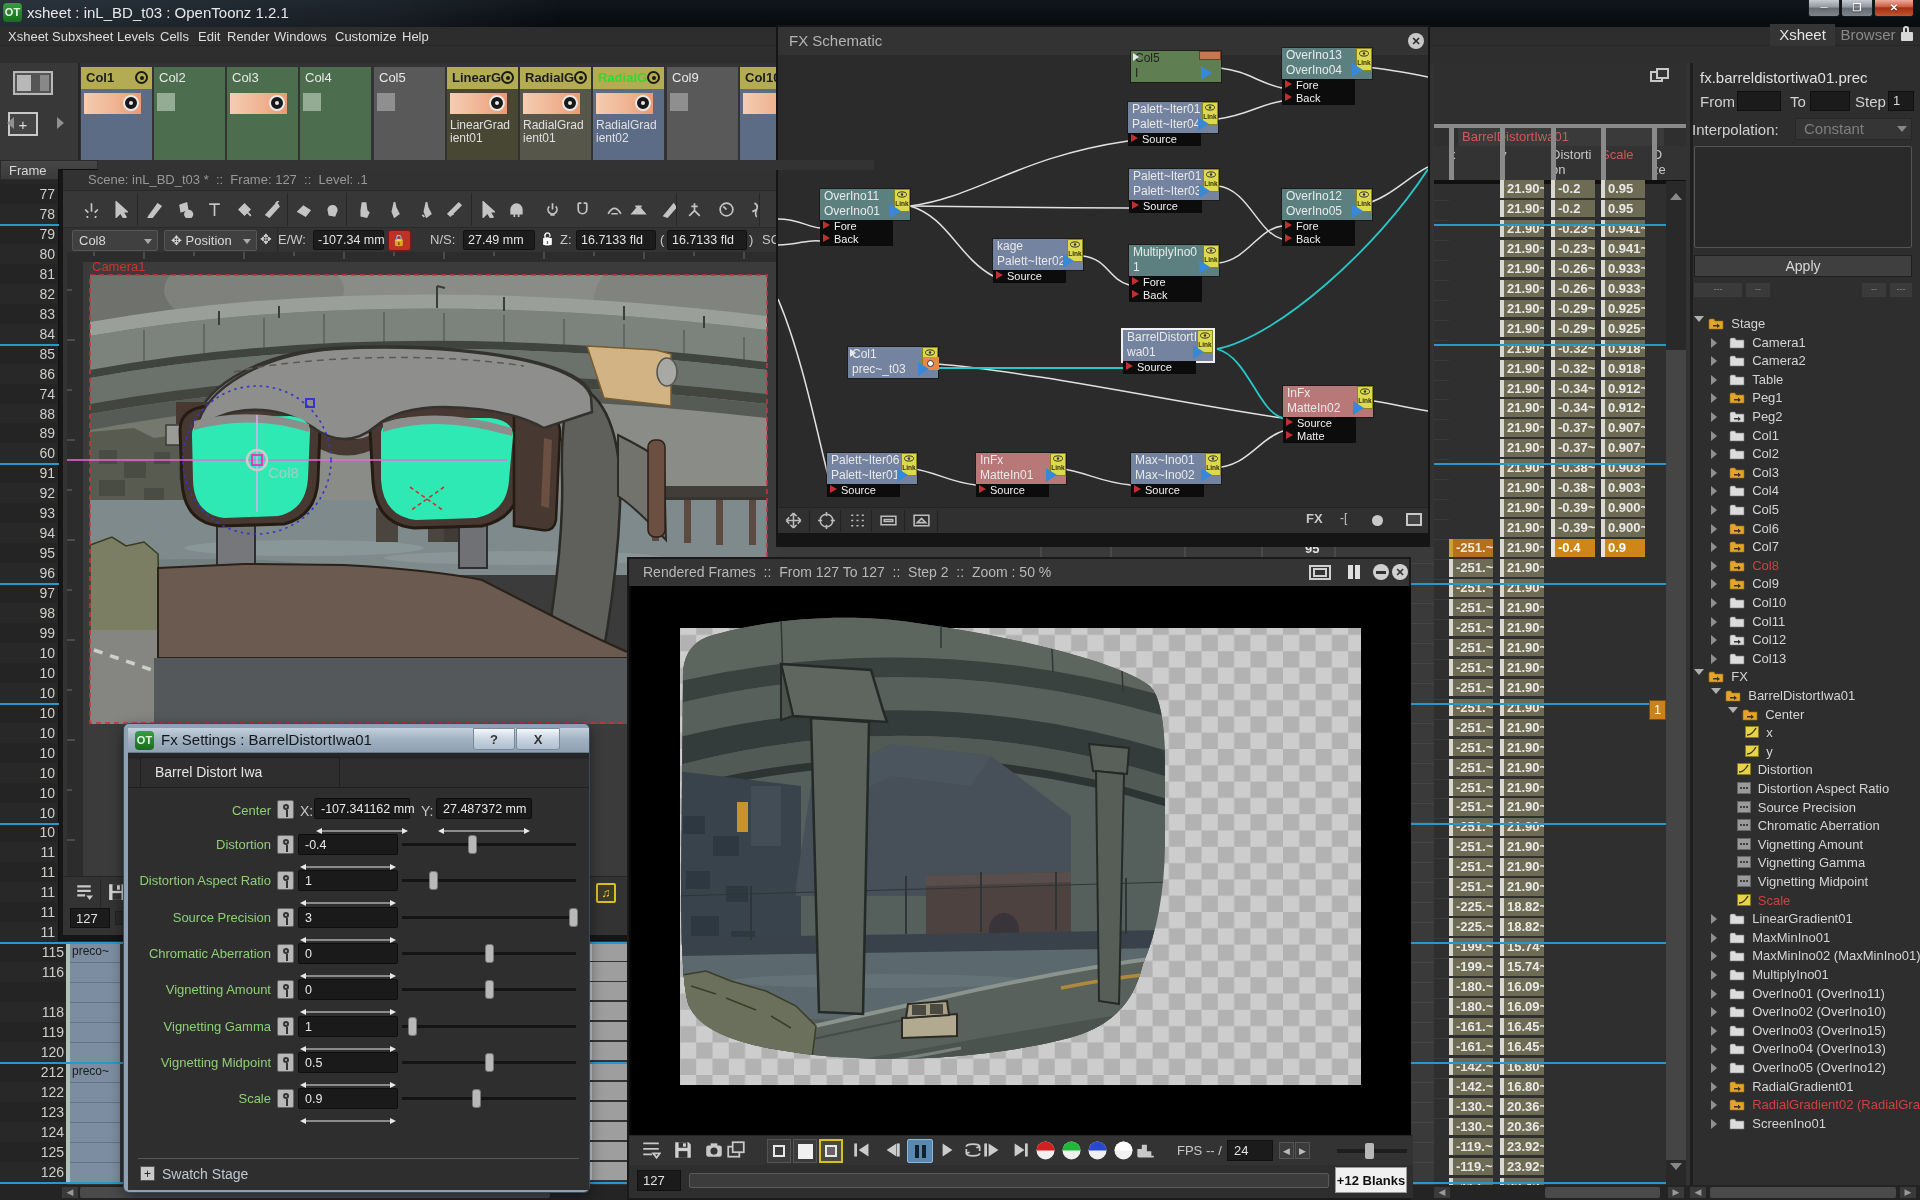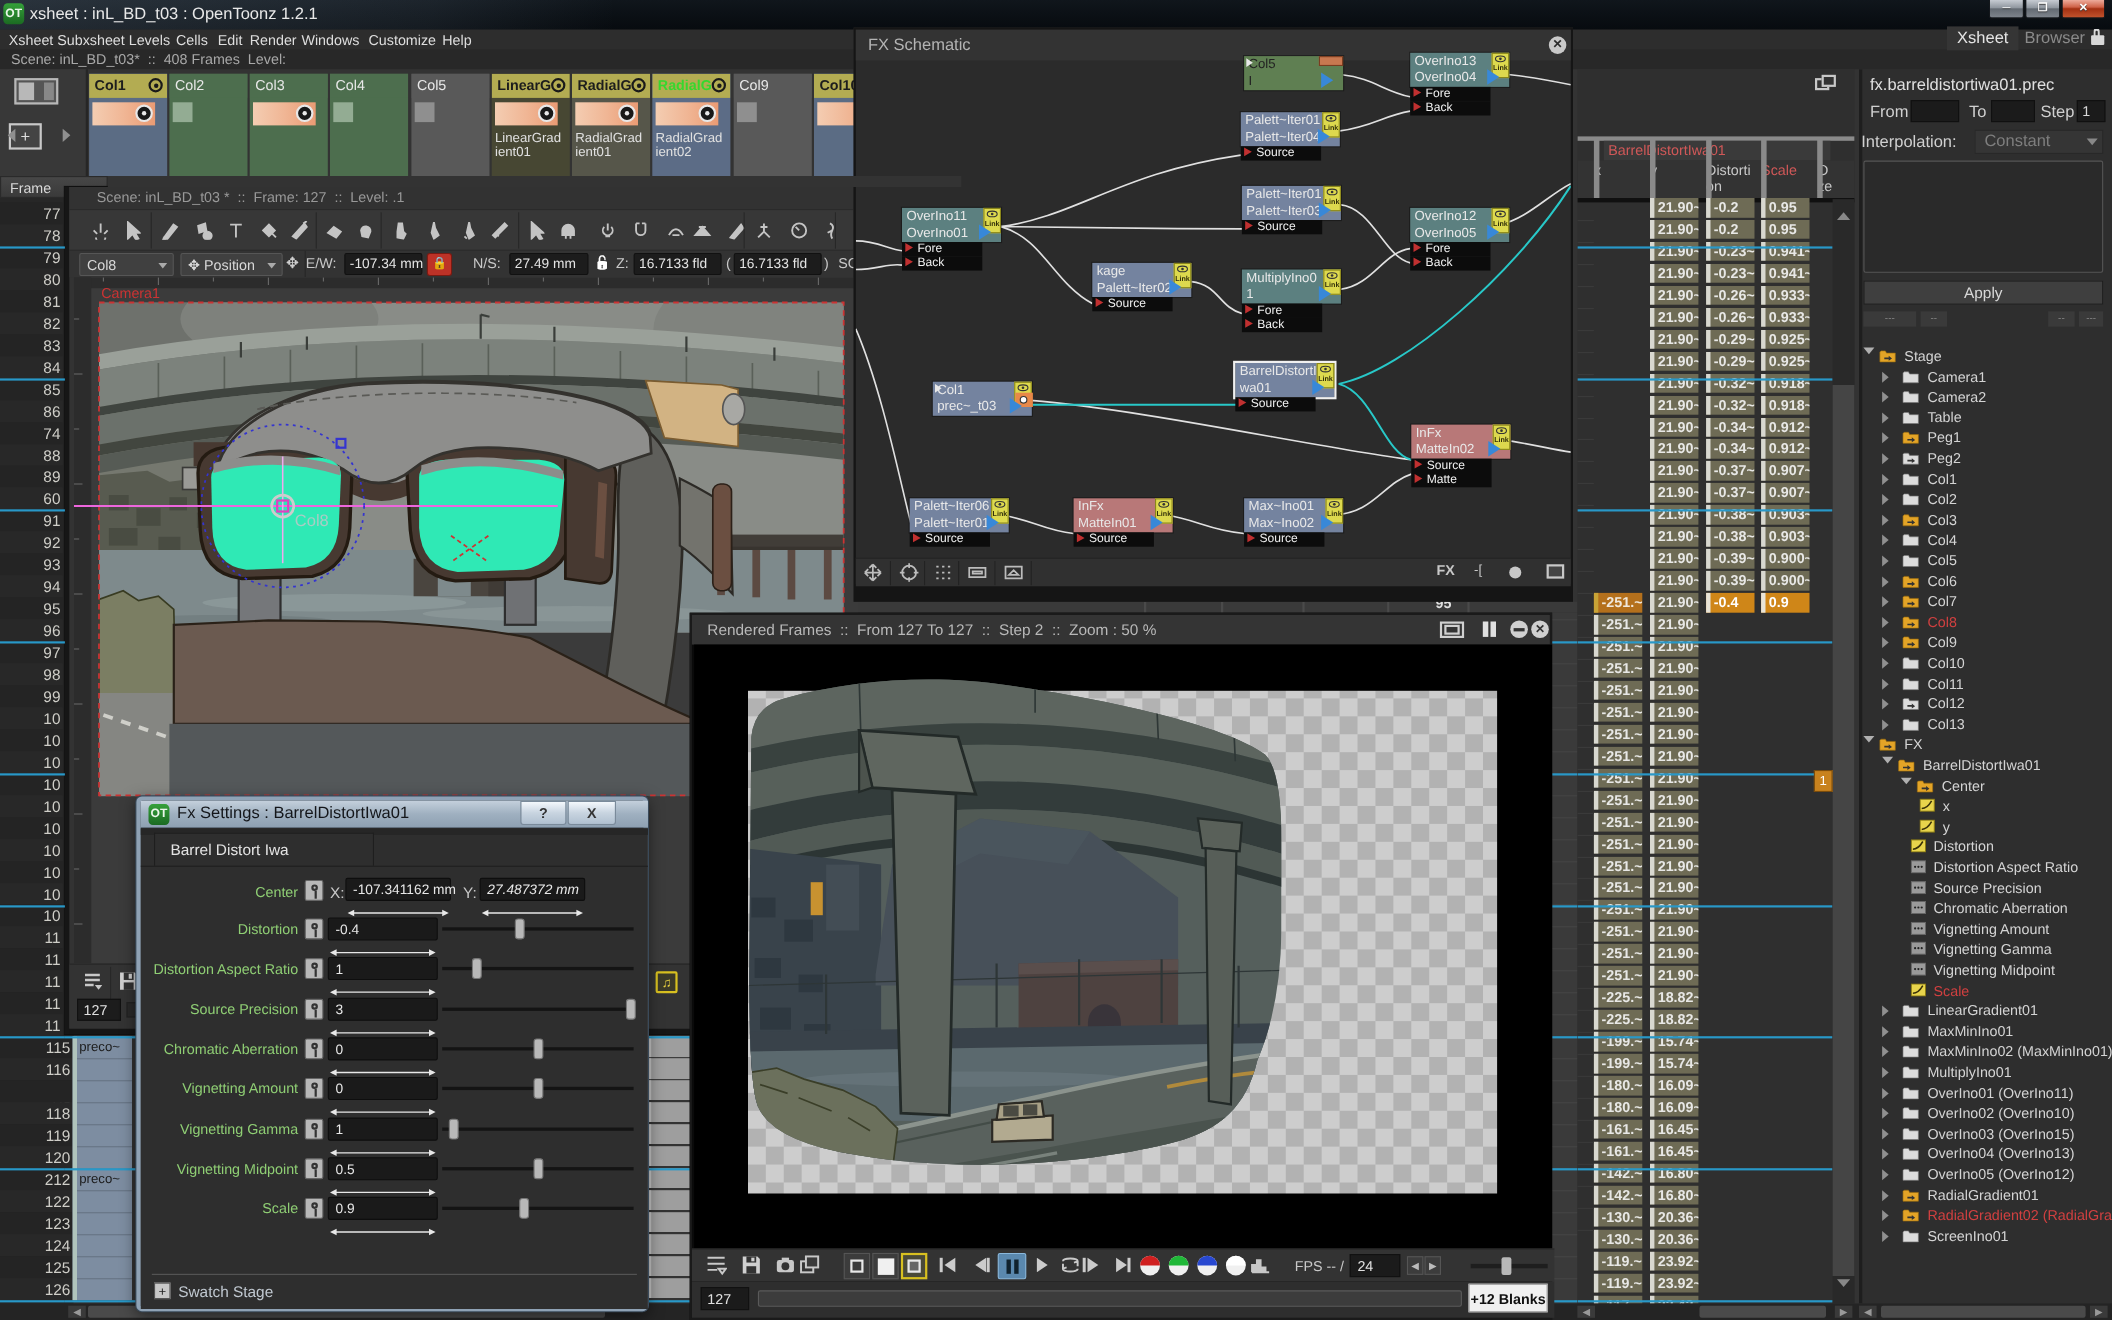--- a/index.html
+++ b/index.html
@@ -73,21 +73,20 @@
   <div class="menuitem" style="left:198px;">Edit</div>
   <div class="menuitem" style="left:227px;">Render</div>
   <div class="menuitem" style="left:274px;">Windows</div>
   <div class="menuitem" style="left:335px;">Customize</div>
   <div class="menuitem" style="left:402px;">Help</div>
   <div class="abs" style="left:1770px;top:24px;width:65px;height:22px;background:#353535;color:#e4e4e4;font-size:15px;text-align:center;line-height:21px;">Xsheet</div>
   <div class="abs" style="left:1838px;top:24px;width:60px;height:22px;color:#8a8a8a;font-size:15px;text-align:center;line-height:21px;">Browser</div>
   <div class="abs" style="left:1901px;top:32px;width:12px;height:9px;background:#d8d8d8;border-radius:1px;"></div>
   <div class="abs" style="left:1903px;top:26px;width:6px;height:7px;border:2px solid #d8d8d8;border-bottom:none;border-radius:4px 4px 0 0;"></div>
 
-  <div class="abs" id="scenebar"><span style="margin-left:10px;">Scene: inL_BD_t03*&nbsp;&nbsp;::&nbsp;&nbsp;408 Frames&nbsp;&nbsp;Level:</span></div>
 
   <div class="abs" id="xsheetbg"></div>
   <div id="colheaders">
       <div class="colhdr" style="position: absolute; left: 81px; width: 71px; background: rgb(91, 108, 132);">
         <div class="title" style="background: rgb(179, 172, 82); color: rgb(29, 29, 29);"><span style="margin-left:5px;line-height:22px;font-weight:bold;">Col1</span></div>
         <div class="eyeicon"></div>
         <div class="swatchbar">
           <div class="swcircle"></div>
         </div>
       </div>
@@ -1412,21 +1411,21 @@
           <div style="position:absolute;left:8px;top:9px;width:2px;height:7px;background:#333;"></div>
         </div>
         <div style="position: absolute; left: 172px; top: 75px; width: 18px; height: 18px; color: rgb(200, 200, 200); font-size: 14px;">X:</div>
         <div style="position: absolute; left: 186px; top: 70px; width: 96px; height: 21px; background: rgb(26, 26, 26); border: 1px solid rgb(14, 14, 14); border-radius: 2px; color: rgb(232, 232, 232); font-size: 12.5px;"><span style="margin-left:6px;line-height:20px;white-space:nowrap;">-107.341162 mm</span></div>
         <div style="position: absolute; left: 186px; top: 93px; width: 96px; height: 8px;"><svg width="96" height="8">
             <path d="M4 4 L92 4" stroke="#e8e8e8" stroke-width="1.2"></path>
             <path d="M8 1 L2 4 L8 7 Z" fill="#e8e8e8"></path>
             <path d="M88 1 L94 4 L88 7 Z" fill="#e8e8e8"></path>
           </svg></div>
         <div style="position: absolute; left: 293px; top: 75px; width: 18px; height: 18px; color: rgb(200, 200, 200); font-size: 14px;">Y:</div>
-        <div style="position: absolute; left: 308px; top: 70px; width: 96px; height: 21px; background: rgb(26, 26, 26); border: 1px solid rgb(14, 14, 14); border-radius: 2px; color: rgb(232, 232, 232); font-size: 12.5px;"><span style="margin-left:6px;line-height:20px;white-space:nowrap;font-style:italic;">27.487372 mm</span></div>
+        <div style="position: absolute; left: 308px; top: 70px; width: 96px; height: 21px; background: rgb(26, 26, 26); border: 1px solid rgb(14, 14, 14); border-radius: 2px; color: rgb(232, 232, 232); font-size: 12.5px;"><span style="margin-left:6px;line-height:20px;white-space:nowrap;">27.487372 mm</span></div>
         <div style="position: absolute; left: 308px; top: 93px; width: 96px; height: 8px;"><svg width="96" height="8">
             <path d="M4 4 L92 4" stroke="#e8e8e8" stroke-width="1.2"></path>
             <path d="M8 1 L2 4 L8 7 Z" fill="#e8e8e8"></path>
             <path d="M88 1 L94 4 L88 7 Z" fill="#e8e8e8"></path>
           </svg></div>
         <div style="position: absolute; left: 4px; top: 109px; width: 139px; height: 18px; color: rgb(143, 206, 116); font-size: 13px; text-align: right; white-space: nowrap;">Distortion</div>
         <div style="position: absolute; left: 149px; top: 107px; width: 17px; height: 19px; background: rgb(184, 184, 184); border: 1px solid rgb(102, 102, 102); border-radius: 2px;">
           <div style="position:absolute;left:5px;top:3px;width:6px;height:6px;border:2px solid #333;border-radius:50%;"></div>
           <div style="position:absolute;left:8px;top:9px;width:2px;height:7px;background:#333;"></div>
         </div>

